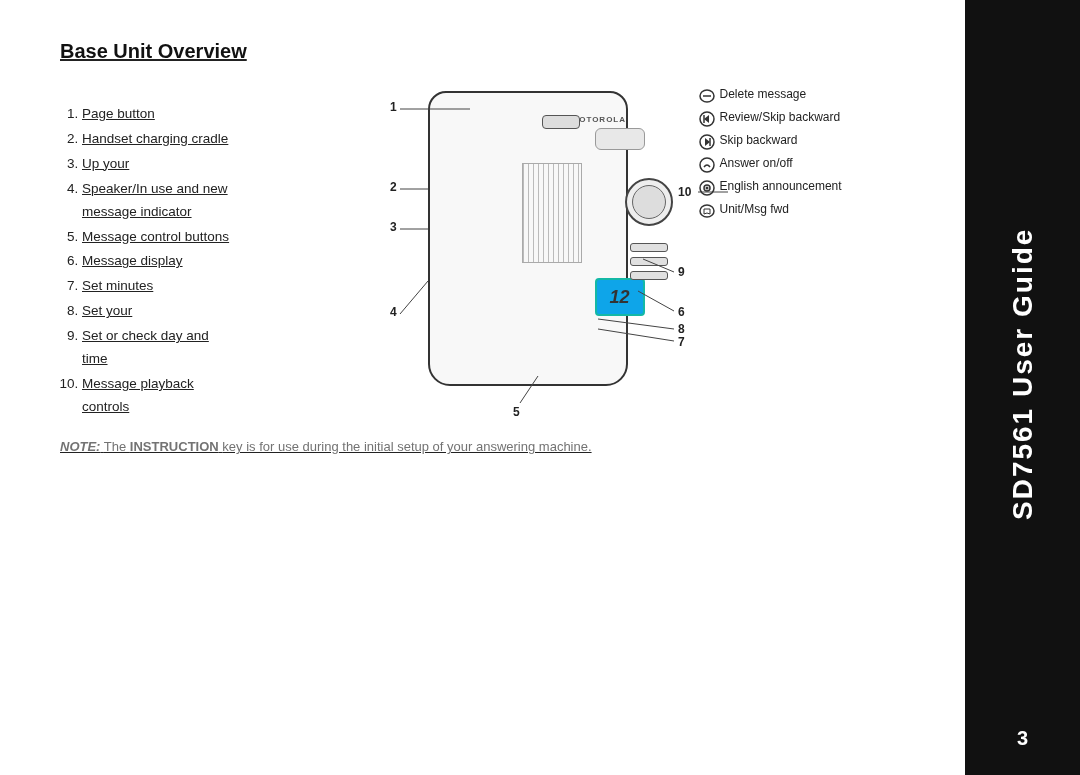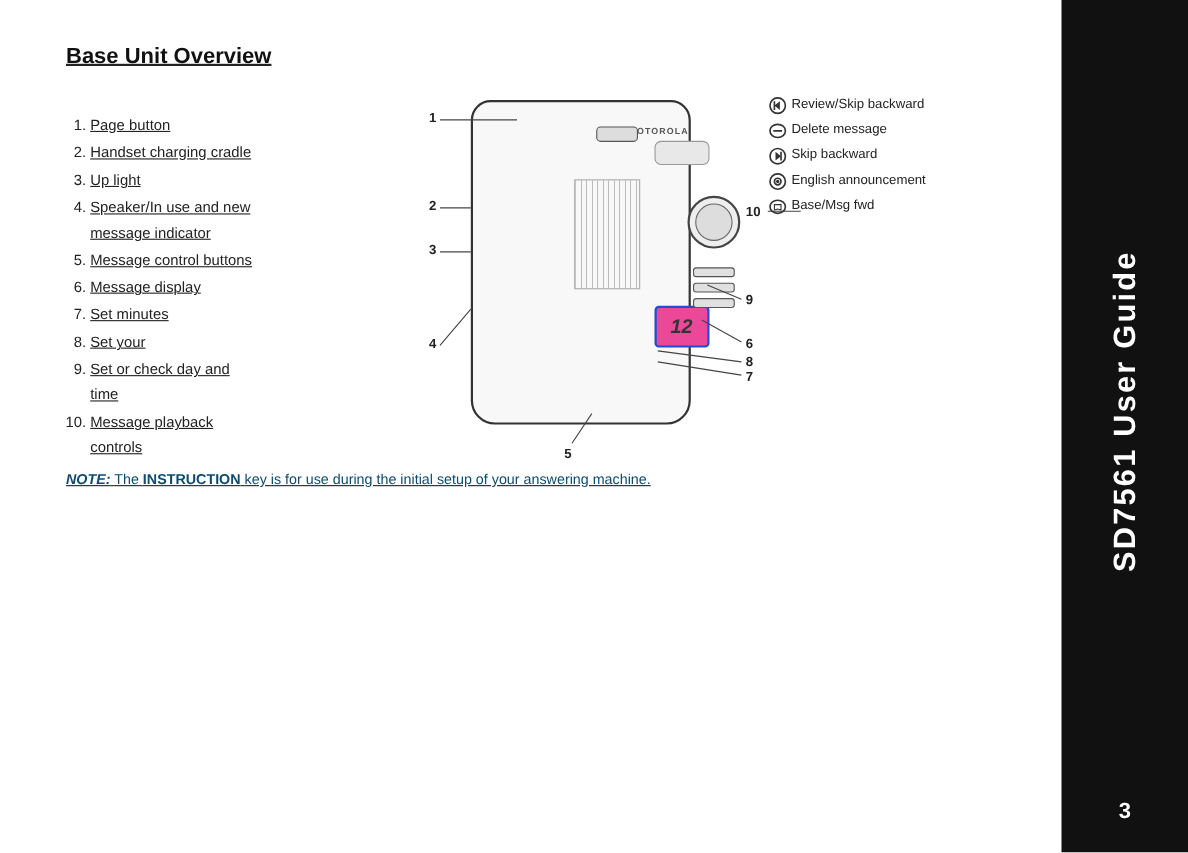--- a/index.html
+++ b/index.html
@@ -80,22 +80,22 @@
       );
       border: 1px solid #aaa;
     }
     
     .device-display {
       position: absolute;
       left: 165px;
       top: 185px;
       width: 50px;
       height: 38px;
-      border: 2px solid #1d4ed8;
-      background: #ec4899;
+      border: 2px solid #14b8a6;
+      background: #0ea5e9;
       border-radius: 4px;
       display: flex;
       align-items: center;
       justify-content: center;
       font-size: 18px;
       font-weight: bold;
       color: #333;
       font-style: italic;
     }
     
@@ -153,24 +153,24 @@
       height: 18px;
       flex-shrink: 0;
       margin-right: 4px;
       margin-top: 1px;
     }
     .legend-icon svg {
       width: 100%;
       height: 100%;
     }
     .note-section {
-      margin-top: 5px;
+      margin-top: 16px;
       font-size: 13px;
       line-height: 1.6;
-      color: #0c4a6e;
+      color: #737373;
       max-width: 820px;
     }
     .note-section .bold-italic {
       font-weight: bold;
       font-style: italic;
     }
     .note-section .bold {
       font-weight: bold;
     }
     
@@ -249,21 +249,21 @@
 <div class="main-content">
 
   <h1 class="page-title">Base Unit Overview</h1>
 
   <div class="two-col">
 
     <div class="left-list">
       <ol>
         <li>Page button</li>
         <li>Handset charging cradle</li>
-        <li>Up light</li>
+        <li>Up your</li>
         <li>Speaker/In use and new<br>message indicator</li>
         <li>Message control buttons</li>
         <li>Message display</li>
         <li>Set minutes</li>
         <li>Set your</li>
         <li>Set or check day and<br>time</li>
         <li>Message playback<br>controls</li>
       </ol>
     </div>
 
@@ -319,70 +319,79 @@
 
           <text x="320" y="115" font-size="12" font-weight="bold" fill="#222">10</text>
           <line x1="340" y1="111" x2="370" y2="111" stroke="#444" stroke-width="1"></line>
         </svg>
 
         <div class="right-legend" style="right:-5px; top:5px;">
 
           <div class="legend-item">
             <span class="legend-icon">
               <svg viewBox="0 0 18 18">
+                  <ellipse cx="9" cy="9" rx="7" ry="6" fill="none" stroke="#333" stroke-width="1.5"></ellipse>
+                  <line x1="5" y1="9" x2="13" y2="9" stroke="#333" stroke-width="1.5"></line>
+                </svg>
+            </span>
+            <span>Delete message</span>
+          </div>
+
+          <div class="legend-item">
+            <span class="legend-icon">
+              <svg viewBox="0 0 18 18">
                   <circle cx="9" cy="9" r="7" fill="none" stroke="#333" stroke-width="1.5"></circle>
                   <polygon points="11,5 6,9 11,13" fill="#333"></polygon>
                   <line x1="6" y1="5" x2="6" y2="13" stroke="#333" stroke-width="1.5"></line>
                 </svg>
             </span>
             <span>Review/Skip backward</span>
           </div>
 
           <div class="legend-item">
             <span class="legend-icon">
               <svg viewBox="0 0 18 18">
-                  <ellipse cx="9" cy="9" rx="7" ry="6" fill="none" stroke="#333" stroke-width="1.5"></ellipse>
-                  <line x1="5" y1="9" x2="13" y2="9" stroke="#333" stroke-width="1.5"></line>
-                </svg>
-            </span>
-            <span>Delete message</span>
-          </div>
-
-          <div class="legend-item">
-            <span class="legend-icon">
-              <svg viewBox="0 0 18 18">
                   <circle cx="9" cy="9" r="7" fill="none" stroke="#333" stroke-width="1.5"></circle>
                   <polygon points="7,5 12,9 7,13" fill="#333"></polygon>
                   <line x1="12" y1="5" x2="12" y2="13" stroke="#333" stroke-width="1.5"></line>
                 </svg>
             </span>
             <span>Skip backward</span>
           </div>
 
 
+          <div class="legend-item">
+            <span class="legend-icon">
+              <svg viewBox="0 0 18 18">
+                  <circle cx="9" cy="9" r="7" fill="none" stroke="#333" stroke-width="1.5"></circle>
+                  <path d="M6 11 Q9 7 12 11" fill="none" stroke="#333" stroke-width="1.5"></path>
+                </svg>
+            </span>
+            <span>Answer on/off</span>
+          </div>
 
           <div class="legend-item">
             <span class="legend-icon">
               <svg viewBox="0 0 18 18">
                   <circle cx="9" cy="9" r="7" fill="none" stroke="#333" stroke-width="1.5"></circle>
                   <circle cx="9" cy="9" r="3" fill="none" stroke="#333" stroke-width="1.5"></circle>
                   <circle cx="9" cy="9" r="1.5" fill="#333"></circle>
                 </svg>
             </span>
             <span>English announcement</span>
           </div>
 
           <div class="legend-item">
             <span class="legend-icon">
               <svg viewBox="0 0 18 18">
                   <ellipse cx="9" cy="9" rx="7" ry="6" fill="none" stroke="#333" stroke-width="1.5"></ellipse>
                   <path d="M6 7 L12 7 L12 12 L9 11 L6 12 Z" fill="none" stroke="#333" stroke-width="1"></path>
                 </svg>
             </span>
-            <span>Base/Msg fwd</span>
+            <span>Unit/Msg fwd</span>
           </div>
 
         </div>
 
       </div>
     </div>
   </div>
 
   <div class="note-section">
     <p>

